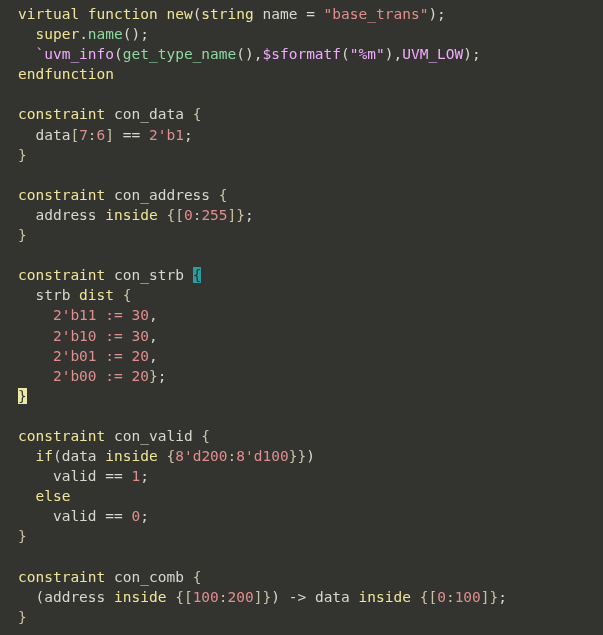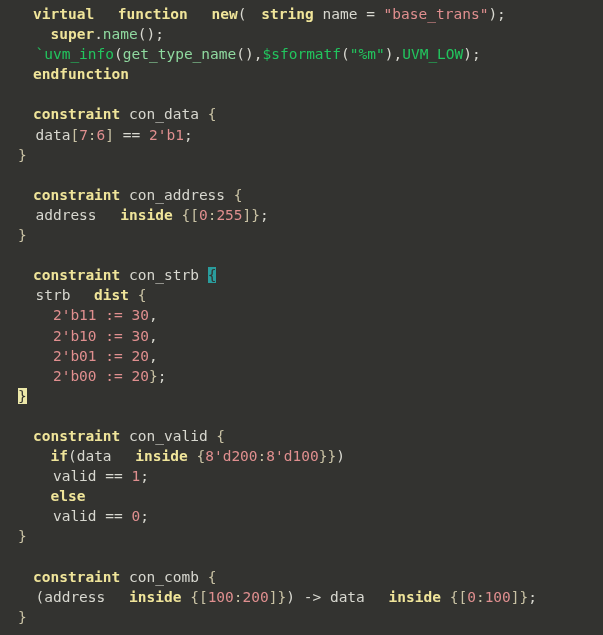--- a/index.html
+++ b/index.html
@@ -26,24 +26,24 @@
     letter-spacing: 0px;
     -webkit-font-smoothing: antialiased;
   }
   .ln {
     display: block;
     height: 20.1px;
     padding-left: 18px;
     white-space: pre;
   }
   
-  .kw   { color: #f0e59a; font-weight: bold; margin-left: 15px; }        
+  .kw   { color: #f0e59a; font-weight: normal; }        
   .id   { color: #d8d8d0; }                           
   .fn   { color: #8fd99f; }                           
-  .mac  { color: #22c55e; margin-top: 16px; }                           
+  .mac  { color: #f0abfc; margin-top: 16px; }                           
   .str  { color: #e08f8f; }                           
   .num  { color: #e08f8f; }                           
   .pun  { color: #c9c2a4; }                           
   .op   { color: #d8d8d0; }                           
   .hl-open  { background: #2a9d9d; color: #333330; }  
   .hl-close { background: #ece8a8; color: #333330; }  
 </style>
 </head>
 <body>
 

